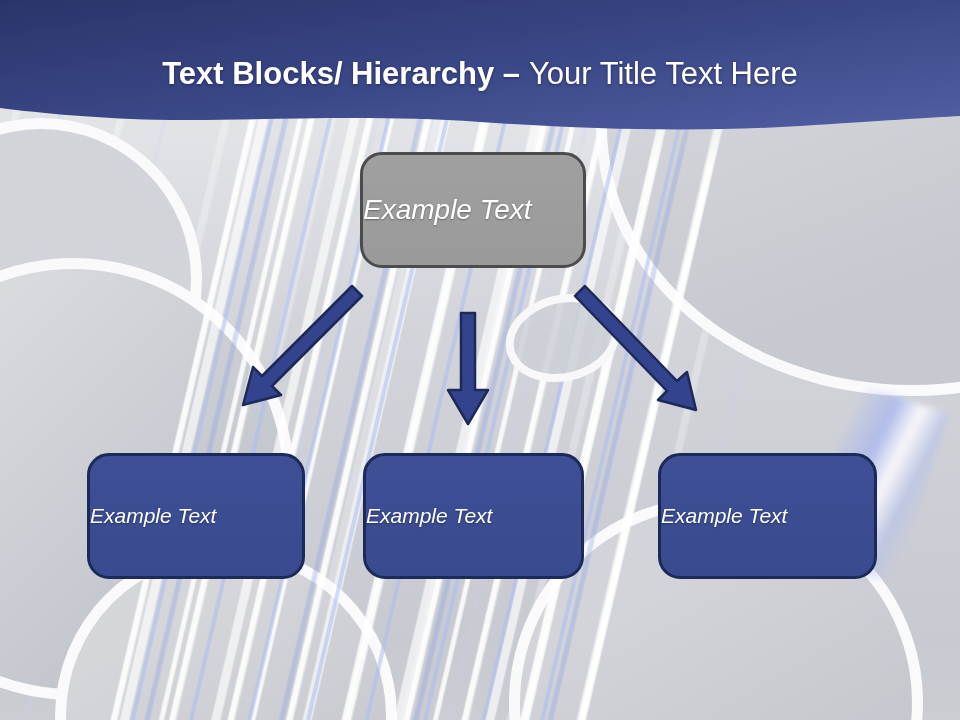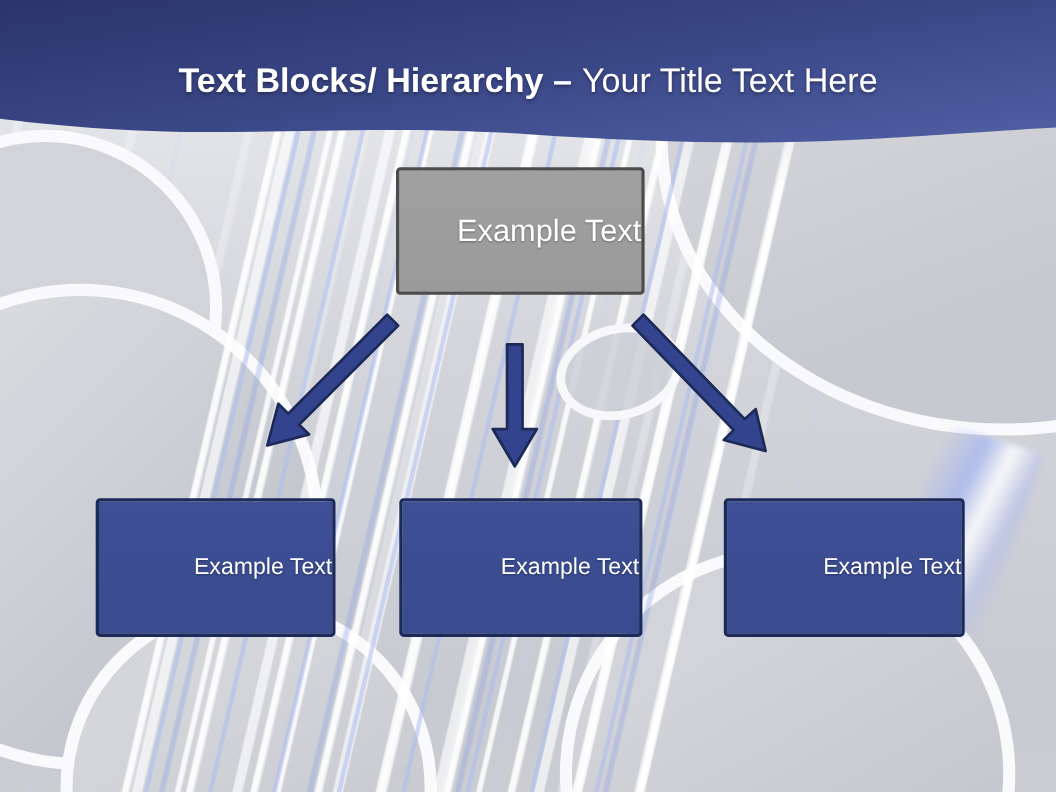--- a/index.html
+++ b/index.html
@@ -57,23 +57,24 @@
   .title{
     position:absolute;left:0;top:54px;width:100%;text-align:center;
     color:var(--title-text,#fff);font-size:31px;line-height:40px;
     text-shadow:0 1px 3px rgba(0,0,0,.35);white-space:nowrap;
   }
   .t-bold{font-weight:bold;}
   .t-reg{font-weight:normal;margin-left:9px;}
   
   .arrows{position:absolute;left:0;top:0;}
   .box{
-    position:absolute;display:flex;align-items:center;justify-content:flex-end;
-    border-radius:4px;color:var(--box-text,#fff);box-sizing:border-box;
+    position:absolute;display:flex;align-items:center;justify-content:flex-start;
+    border-radius:22px;color:var(--box-text,#fff);box-sizing:border-box;
     text-shadow:0 1px 2px rgba(0,0,0,.35);
+    font-style:italic;
   }
   .parent{
     left:360px;top:152px;width:226px;height:116px;
     background:linear-gradient(180deg,#a0a0a0,var(--parent-fill,#999));
     border:3px solid var(--parent-border,#4c4c4c);
     font-size:28px;
   }
   .child{
     top:453px;height:126px;
     background:linear-gradient(180deg,#3e4f96,var(--child-fill,#394a8e));

